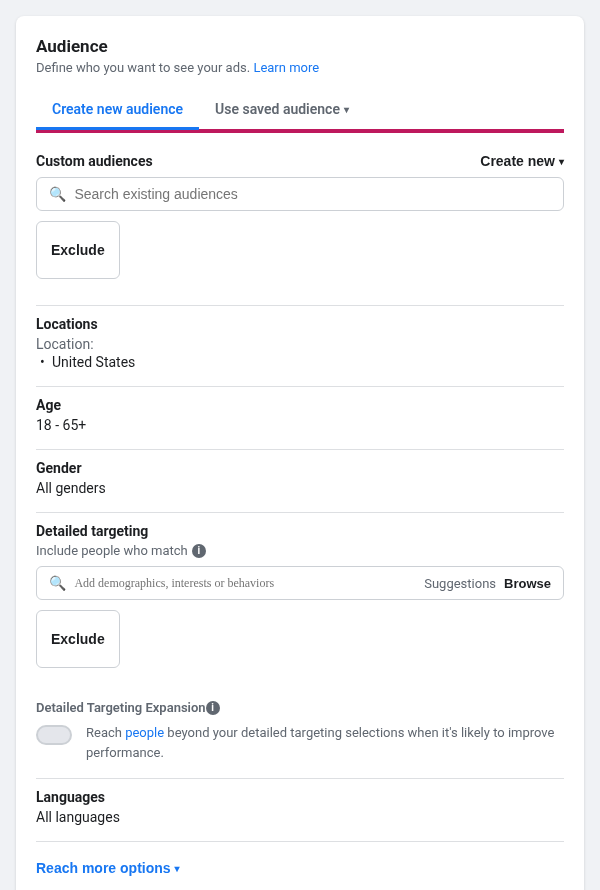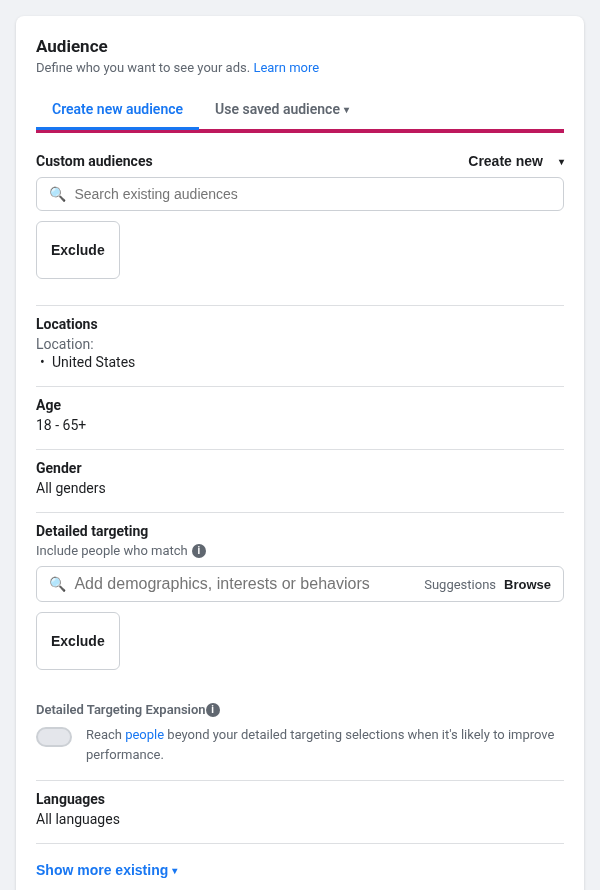--- a/index.html
+++ b/index.html
@@ -64,21 +64,21 @@
       margin-bottom: 8px;
     }
     .label-bold {
       font-size: 14px;
       font-weight: 700;
       color: #1c1e21;
     }
     .create-new-btn {
       display: flex;
       align-items: center;
-      gap: 16px;
+      gap: 4px;
       font-size: 14px;
       font-weight: 600;
       color: #1c1e21;
       background: none;
       border: none;
       cursor: pointer;
     }
     .search-box {
       display: flex;
       align-items: center;
@@ -173,24 +173,25 @@
       align-items: center;
       border: 1px solid #ccd0d5;
       border-radius: 6px;
       padding: 8px 12px;
       gap: 8px;
       margin-bottom: 10px;
     }
     .detailed-search-box input {
       border: none;
       outline: none;
-      font-size: 16px;
+      font-size: 12px;
       color: #606770;
       flex: 1;
       background: transparent;
+      font-family: Liberation Serif, serif;
     }
     .search-actions {
       display: flex;
       align-items: center;
       gap: 8px;
     }
     .suggestions-text {
       font-size: 13px;
       color: #606770;
     }
@@ -367,21 +368,21 @@
   
   <div class="field-section">
     <div class="field-label">Languages</div>
     <div class="field-value">All languages</div>
   </div>
 
   <div class="divider"></div>
 
   
   <button class="show-more-btn">
-    <span>Show more existing</span>
+    <span>Reach more options</span>
     <span class="chevron-down">▾</span>
   </button>
 
   <div class="divider"></div>
 
   
   <button class="save-btn">Save This Audience</button>
 </div>
 
 </body></html>

